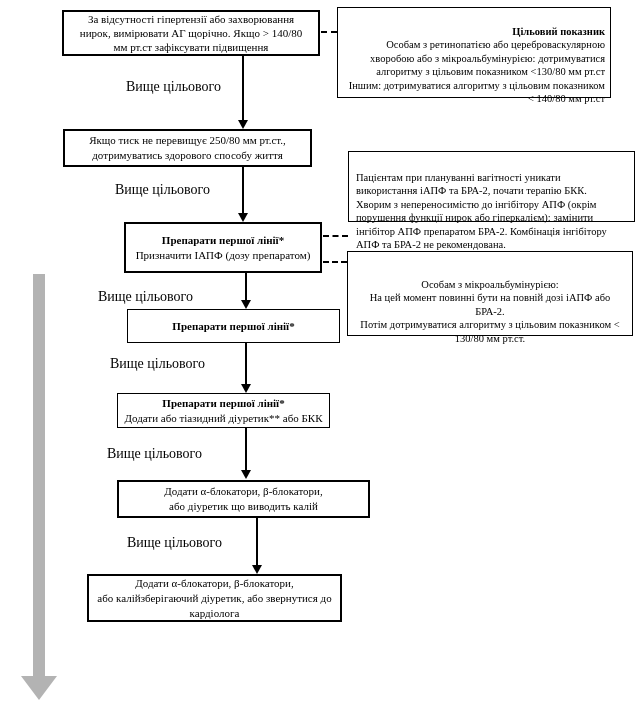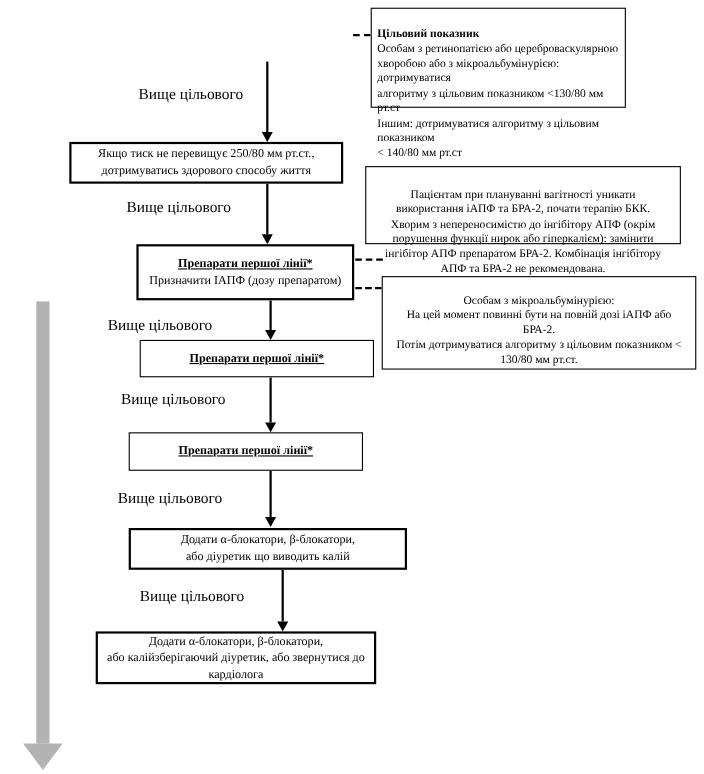--- a/index.html
+++ b/index.html
@@ -19,41 +19,41 @@
     box-sizing: border-box;
     background: #ffffff;
     border: 2px solid #000;
     display: flex; flex-direction: column;
     justify-content: center; align-items: center;
     text-align: center;
     font-size: 11px; line-height: 14px;
     color: #000;
   }
   .box .t { white-space: pre-line; }
-  .box .bold { font-weight: bold; text-decoration: underline; }
+  .box .bold { font-weight: bold; }
   .note {
     position: absolute;
     box-sizing: border-box;
     background: #ffffff;
     border: 1px solid #000;
     font-size: 10.5px; line-height: 13.5px;
     color: #000;
     white-space: pre-line;
   }
   .b1  { left: 62px;  top: 10px;  width: 258px; height: 46px; }
   .b2  { left: 63px;  top: 129px; width: 249px; height: 38px; line-height: 15px; }
   .b3l { left: 5px;   top: 222px; width: 121px; height: 51px; line-height: 15px; }
   .b3m { left: 124px; top: 222px; width: 198px; height: 51px; line-height: 15px; }
   .b4  { left: 127px; top: 309px; width: 213px; height: 34px; border-width: 1px; line-height: 15px; }
   .b5  { left: 117px; top: 393px; width: 213px; height: 35px; border-width: 1px; line-height: 15px; }
   .b6  { left: 117px; top: 480px; width: 253px; height: 38px; line-height: 15px; }
   .b7  { left: 87px;  top: 574px; width: 255px; height: 48px; line-height: 15px; }
-  .ntr { left: 337px; top: 7px;   width: 232px; height: 91px; padding: 3px 5px; text-align: left; }
-  .nmr { left: 332px; top: 151px; width: 287px; height: 71px; padding: 5px 7px; text-align: center; }
-  .nbr { left: 347px; top: 251px; width: 286px; height: 85px; padding: 1px 3px; text-align: center; }
+  .ntr { left: 337px; top: 7px;   width: 274px; height: 91px; padding: 3px 5px; text-align: right; }
+  .nmr { left: 348px; top: 151px; width: 287px; height: 71px; padding: 5px 7px; text-align: left; }
+  .nbr { left: 347px; top: 251px; width: 286px; height: 85px; padding: 12px 3px; text-align: center; }
   
   .flabel {
     position: absolute;
     font-size: 14px; color: #000;
     white-space: nowrap;
     text-align: center;
   }
   .l1 { left: 126px; top: 79px;  }
   .l2 { left: 115px; top: 182px; }
   .l3 { left: 98px;  top: 289px; }
@@ -126,38 +126,44 @@
   <div class="gray-shaft" style="background: rgb(179, 179, 179);"></div>
   <div class="gray-head" style="border-top-color: rgb(179, 179, 179);"></div>
 
   <span class="flabel l1">Вище цільового</span>
   <span class="flabel l2">Вище цільового</span>
   <span class="flabel l3">Вище цільового</span>
   <span class="flabel l4">Вище цільового</span>
   <span class="flabel l5">Вище цільового</span>
   <span class="flabel l6">Вище цільового</span>
 
+  <div class="box b1">
+    <span class="t">За відсутності гіпертензії або захворювання
+нирок, вимірювати АГ щорічно. Якщо &gt; 140/80
+мм рт.ст зафіксувати підвищення</span>
+  </div>
 
   <div class="box b2">
     <span class="t">Якщо тиск не перевищує 250/80 мм рт.ст.,
 дотримуватись здорового способу життя</span>
   </div>
 
 
   <div class="box b3m">
     <span class="t bold">Препарати першої лінії*</span>
     <span class="t">Призначити ІАПФ (дозу препаратом)</span>
   </div>
 
   <div class="box b4">
     <span class="t bold">Препарати першої лінії*</span>
   </div>
 
   <div class="box b5">
     <span class="t bold">Препарати першої лінії*</span>
+    <span class="t">Додати або тіазидний діуретик** або БКК</span>
   </div>
 
   <div class="box b6">
     <span class="t">Додати α-блокатори, β-блокатори,
 або діуретик що виводить калій</span>
   </div>
 
   <div class="box b7">
     <span class="t">Додати α-блокатори, β-блокатори,
 або калійзберігаючий діуретик, або звернутися до

